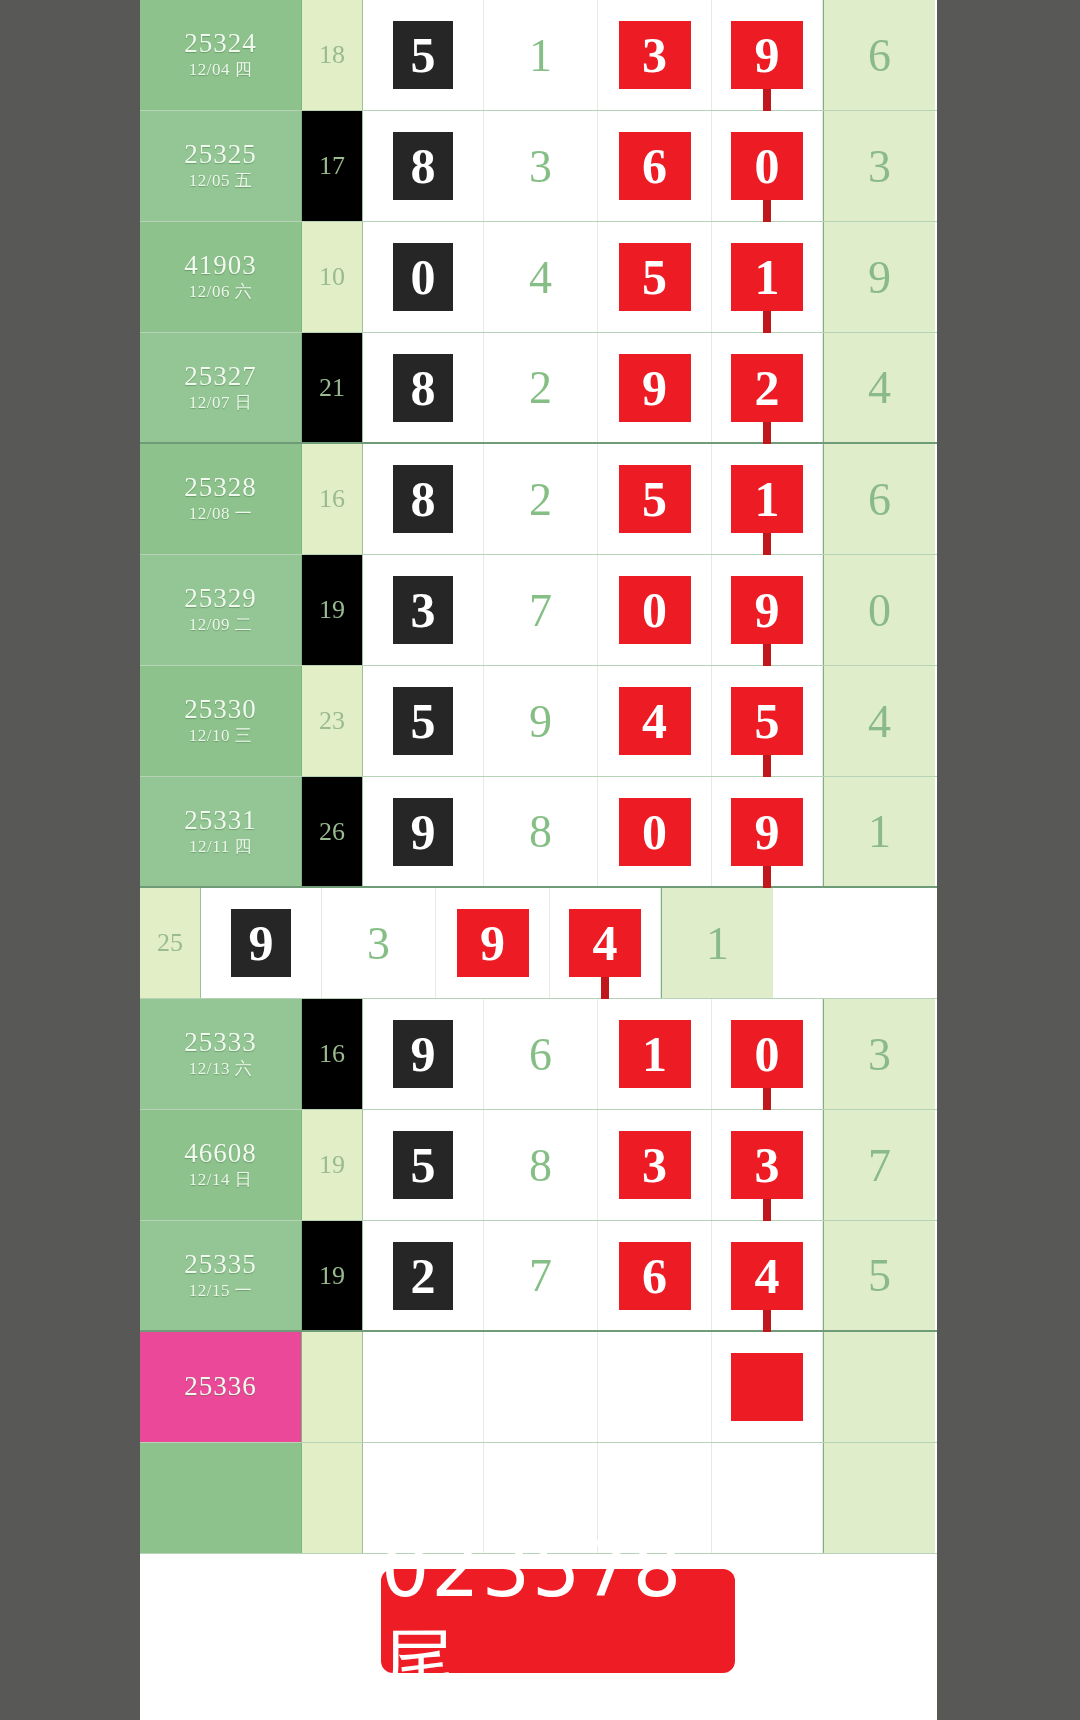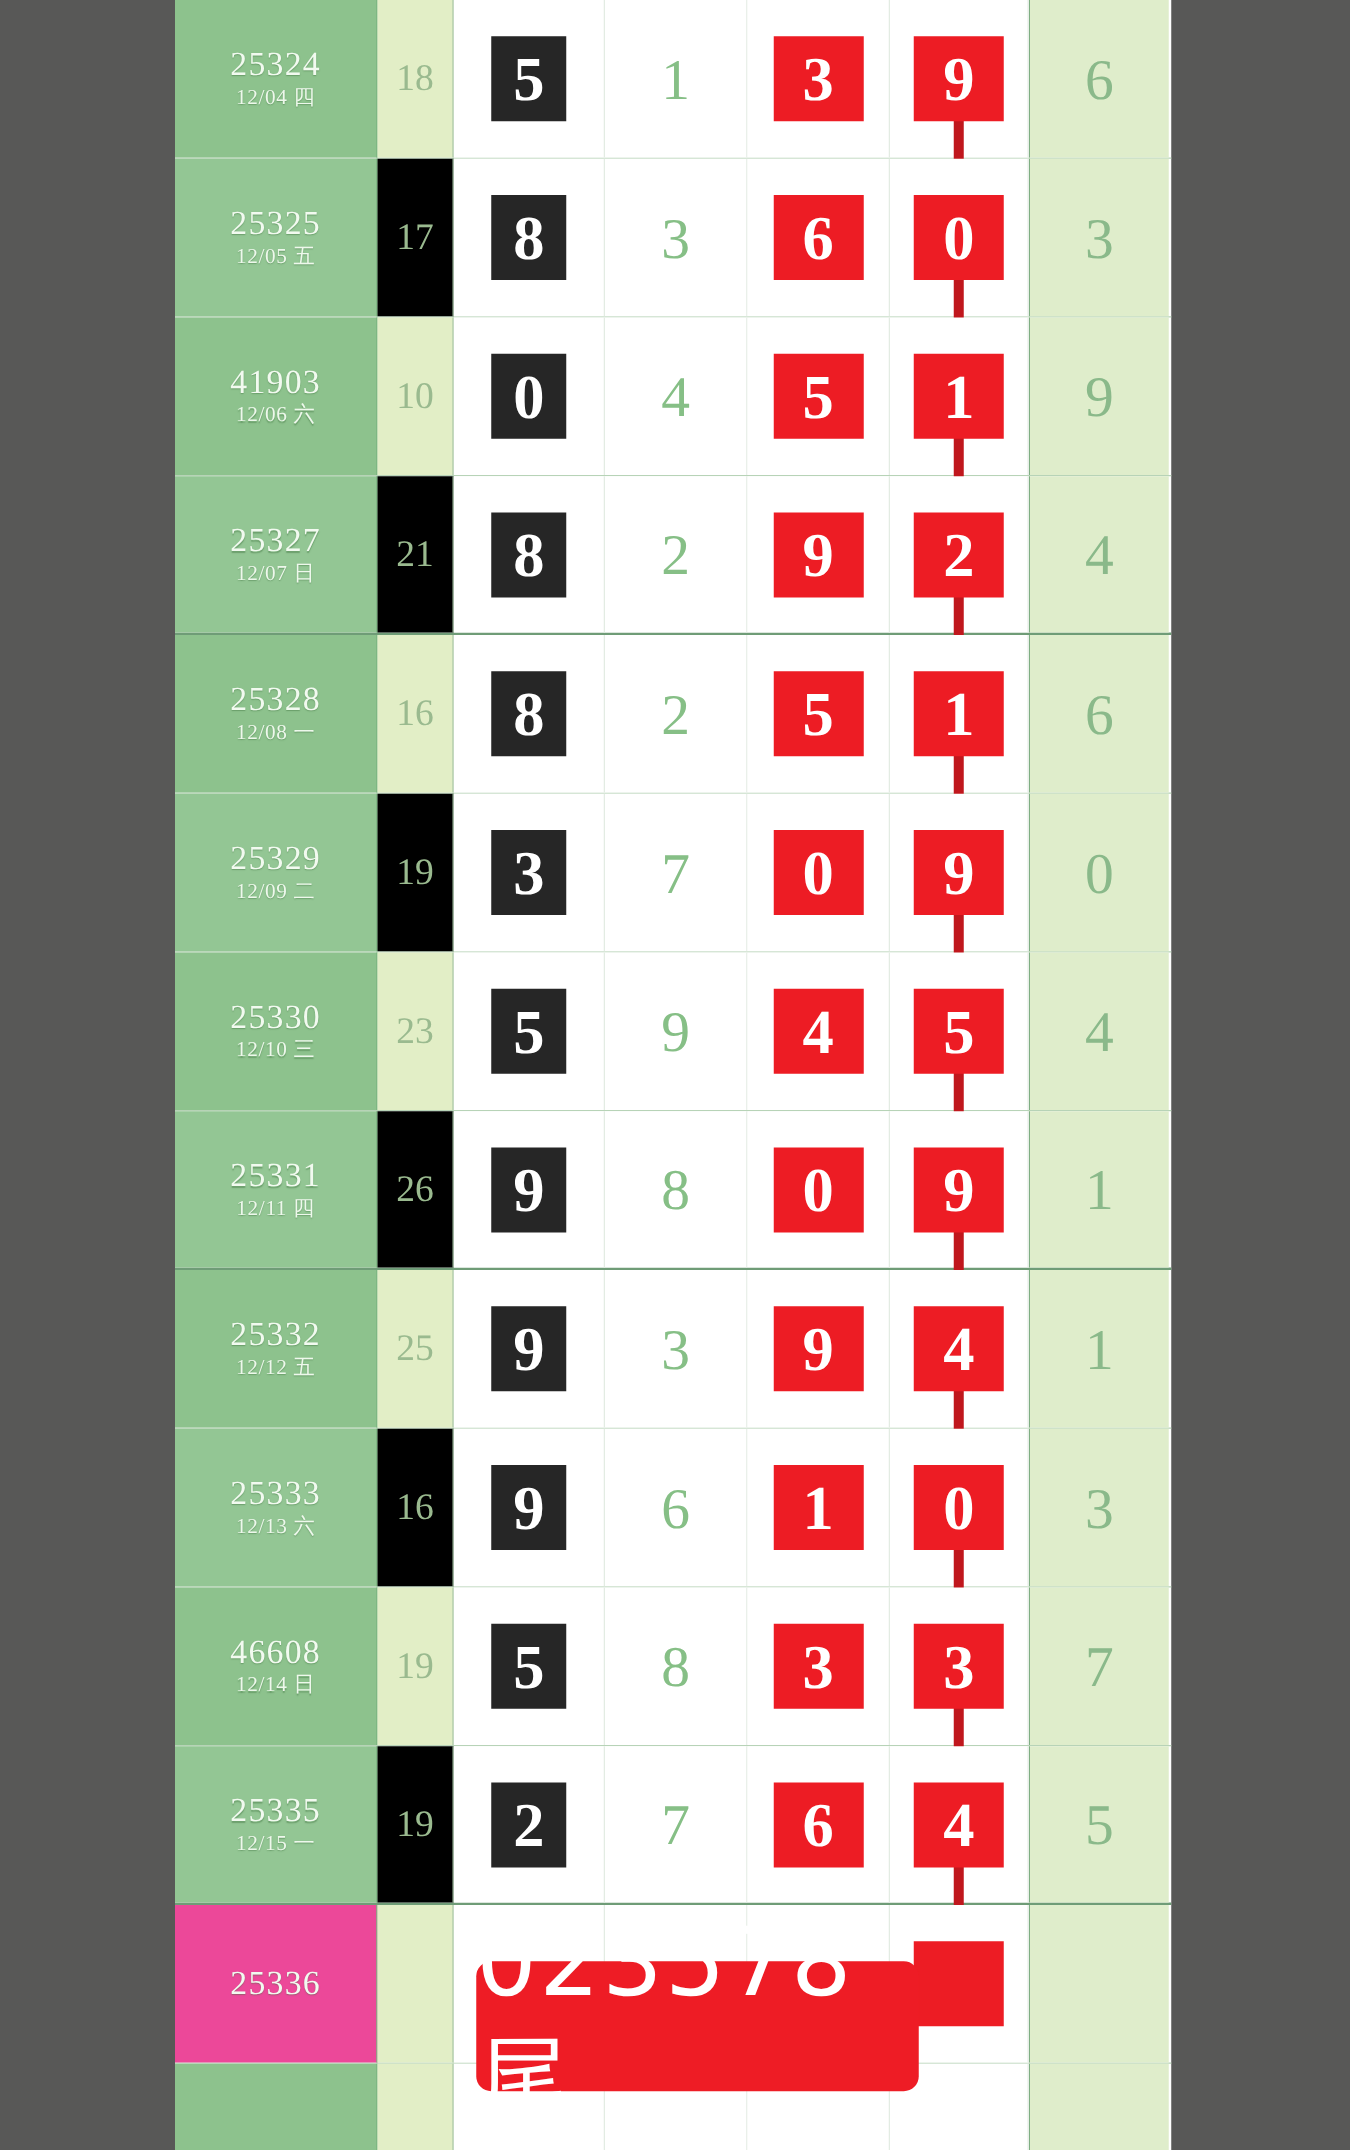--- a/index.html
+++ b/index.html
@@ -14,21 +14,21 @@
   
   #lottery-table{
     position:absolute;
     left:140px; top:0; width:797px; height:1720px;
     background:#ffffff;
     box-sizing:border-box;
   }
 
   .row{
     display:flex;
-    height:127px;
+    height:111px;
     box-sizing:border-box;
     border-bottom:1px solid #b7d3b7;
     position:relative;
   }
   .row.group-end{ border-bottom:2px solid #6f9c77; }
 
   
   .c-issue{
     width:162px;
     background:#8dc28d;
@@ -54,21 +54,21 @@
     text-shadow:0 1px 1px rgba(60,110,60,.45);
   }
 
   .c-sum{
     width:61px;
     background:#e2eec6;
     display:flex;align-items:center;justify-content:center;
     box-sizing:border-box;
     border-right:1px solid #9dbf9d;
     color:#9aba8f;
-    font-size:30px;
+    font-size:26px;
   }
   .row.alt .c-sum{ background:#000000; }
 
   .c-black, .c-green, .c-red1, .c-red2{
     background:#ffffff;
     display:flex;align-items:center;justify-content:center;
     box-sizing:border-box;
     border-right:1px solid #e3ece3;
     position:relative;
   }
@@ -292,24 +292,20 @@
       <div class="c-red1">
         <div class="chip-red">0</div>
       </div>
       <div class="c-red2">
         <span class="connector"></span>
         <div class="chip-red">9</div>
       </div>
       <div class="c-tail">1</div>
     </div>
     <div class="row">
-      <div class="c-issue">
-        <div class="issue-no">25332</div>
-        <div class="issue-date">12/12 五</div>
-      </div>
       <div class="c-sum">25</div>
       <div class="c-black">
         <div class="chip-black">9</div>
       </div>
       <div class="c-green">3</div>
       <div class="c-red1">
         <div class="chip-red">9</div>
       </div>
       <div class="c-red2">
         <span class="connector"></span>

